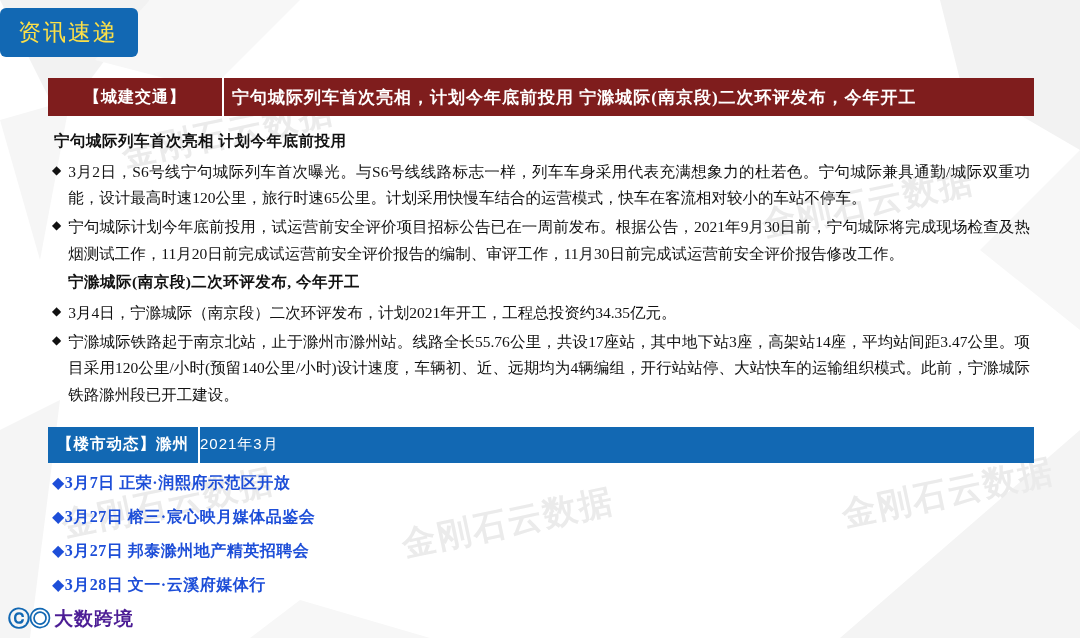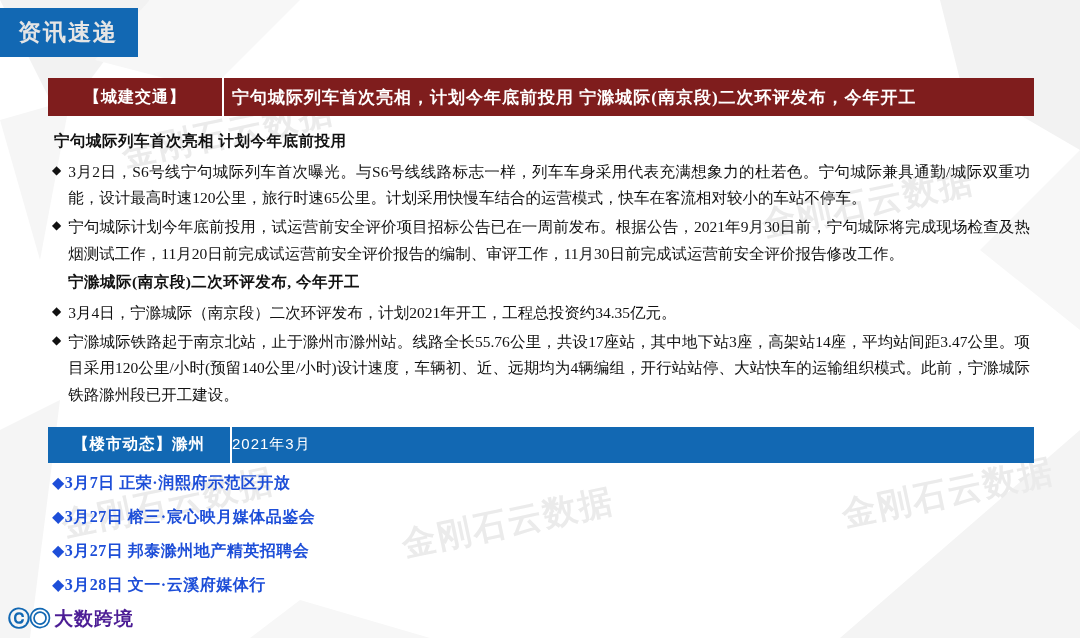--- a/index.html
+++ b/index.html
@@ -40,27 +40,28 @@
   .wm3 { left: 760px; top: 180px; transform: rotate(-12deg); }
   .wm4 { left: 840px; top: 470px; transform: rotate(-12deg); }
   .wm5 { left: 60px; top: 480px; transform: rotate(-12deg); }
 
   
   .title-tab {
     position: absolute;
     left: 0;
     top: 8px;
     background: #1268b3;
-    color: #e5e5e5;
-    font-family: "Liberation Sans", sans-serif;
-    font-weight: bold;
+    color: #fde047;
+    font-family: "Liberation Sans", sans-serif;
+    font-weight: normal;
     font-size: 23px;
     letter-spacing: 2px;
     padding: 9px 20px 9px 18px;
     z-index: 3;
+    border-radius: 6px;
   }
 
   .content {
     position: absolute;
     left: 48px;
     top: 78px;
     width: 986px;
     z-index: 2;
   }
 
@@ -138,21 +139,21 @@
     height: 36px;
     margin-top: 6px;
   }
   .bar2 .tag {
     font-family: "Liberation Sans", sans-serif;
     font-weight: bold;
     font-size: 15.5px;
     display: flex;
     align-items: center;
     justify-content: center;
-    width: 184px;
+    width: 152px;
     box-sizing: border-box;
     border-right: 2px solid #ffffff;
     letter-spacing: 1px;
   }
   .bar2 .date {
     font-family: "Liberation Sans", sans-serif;
     font-size: 15px;
     display: flex;
     align-items: center;
     letter-spacing: 1px;

